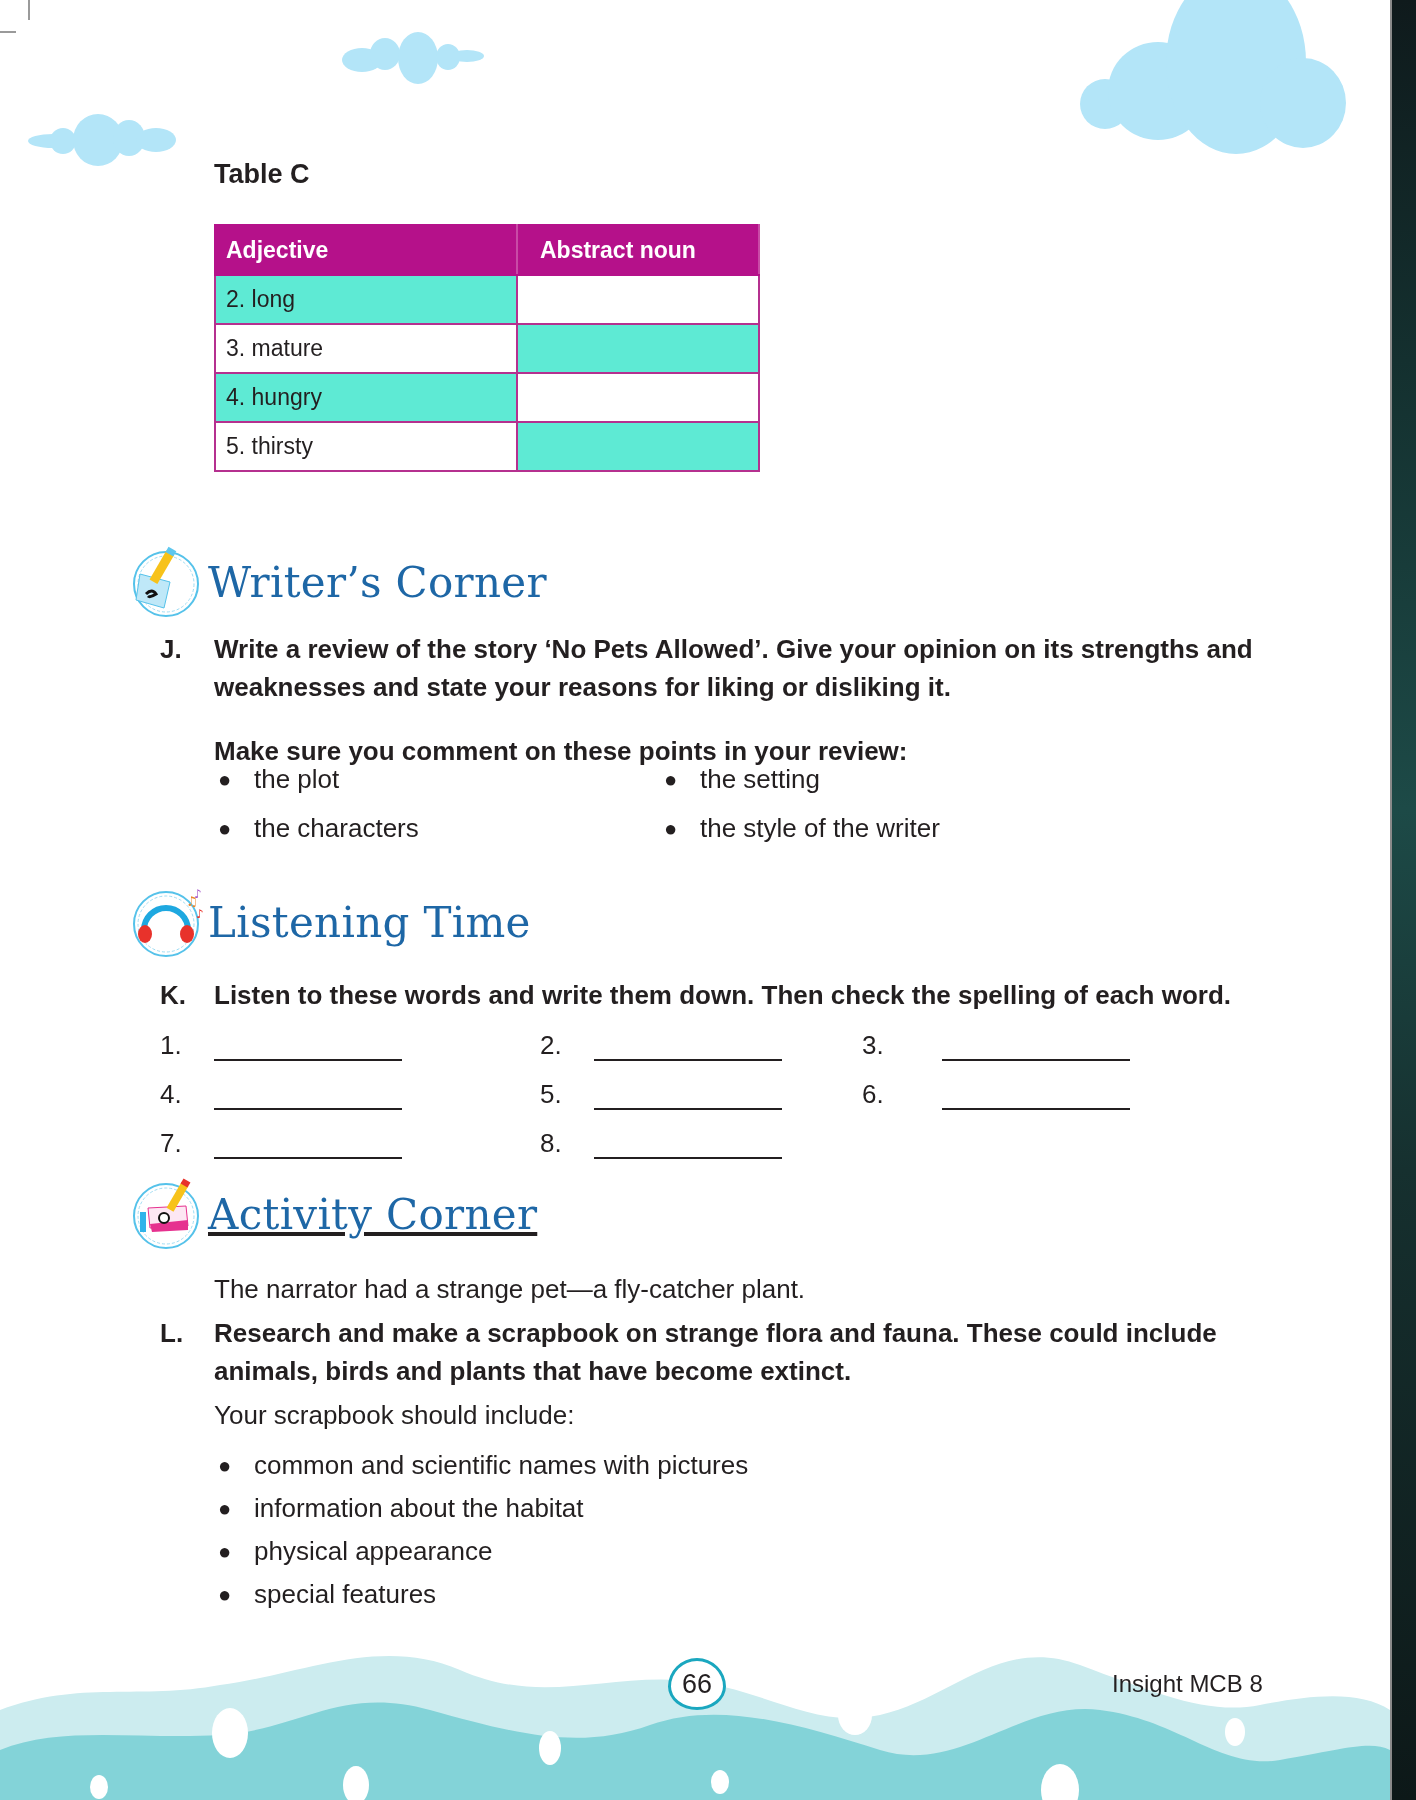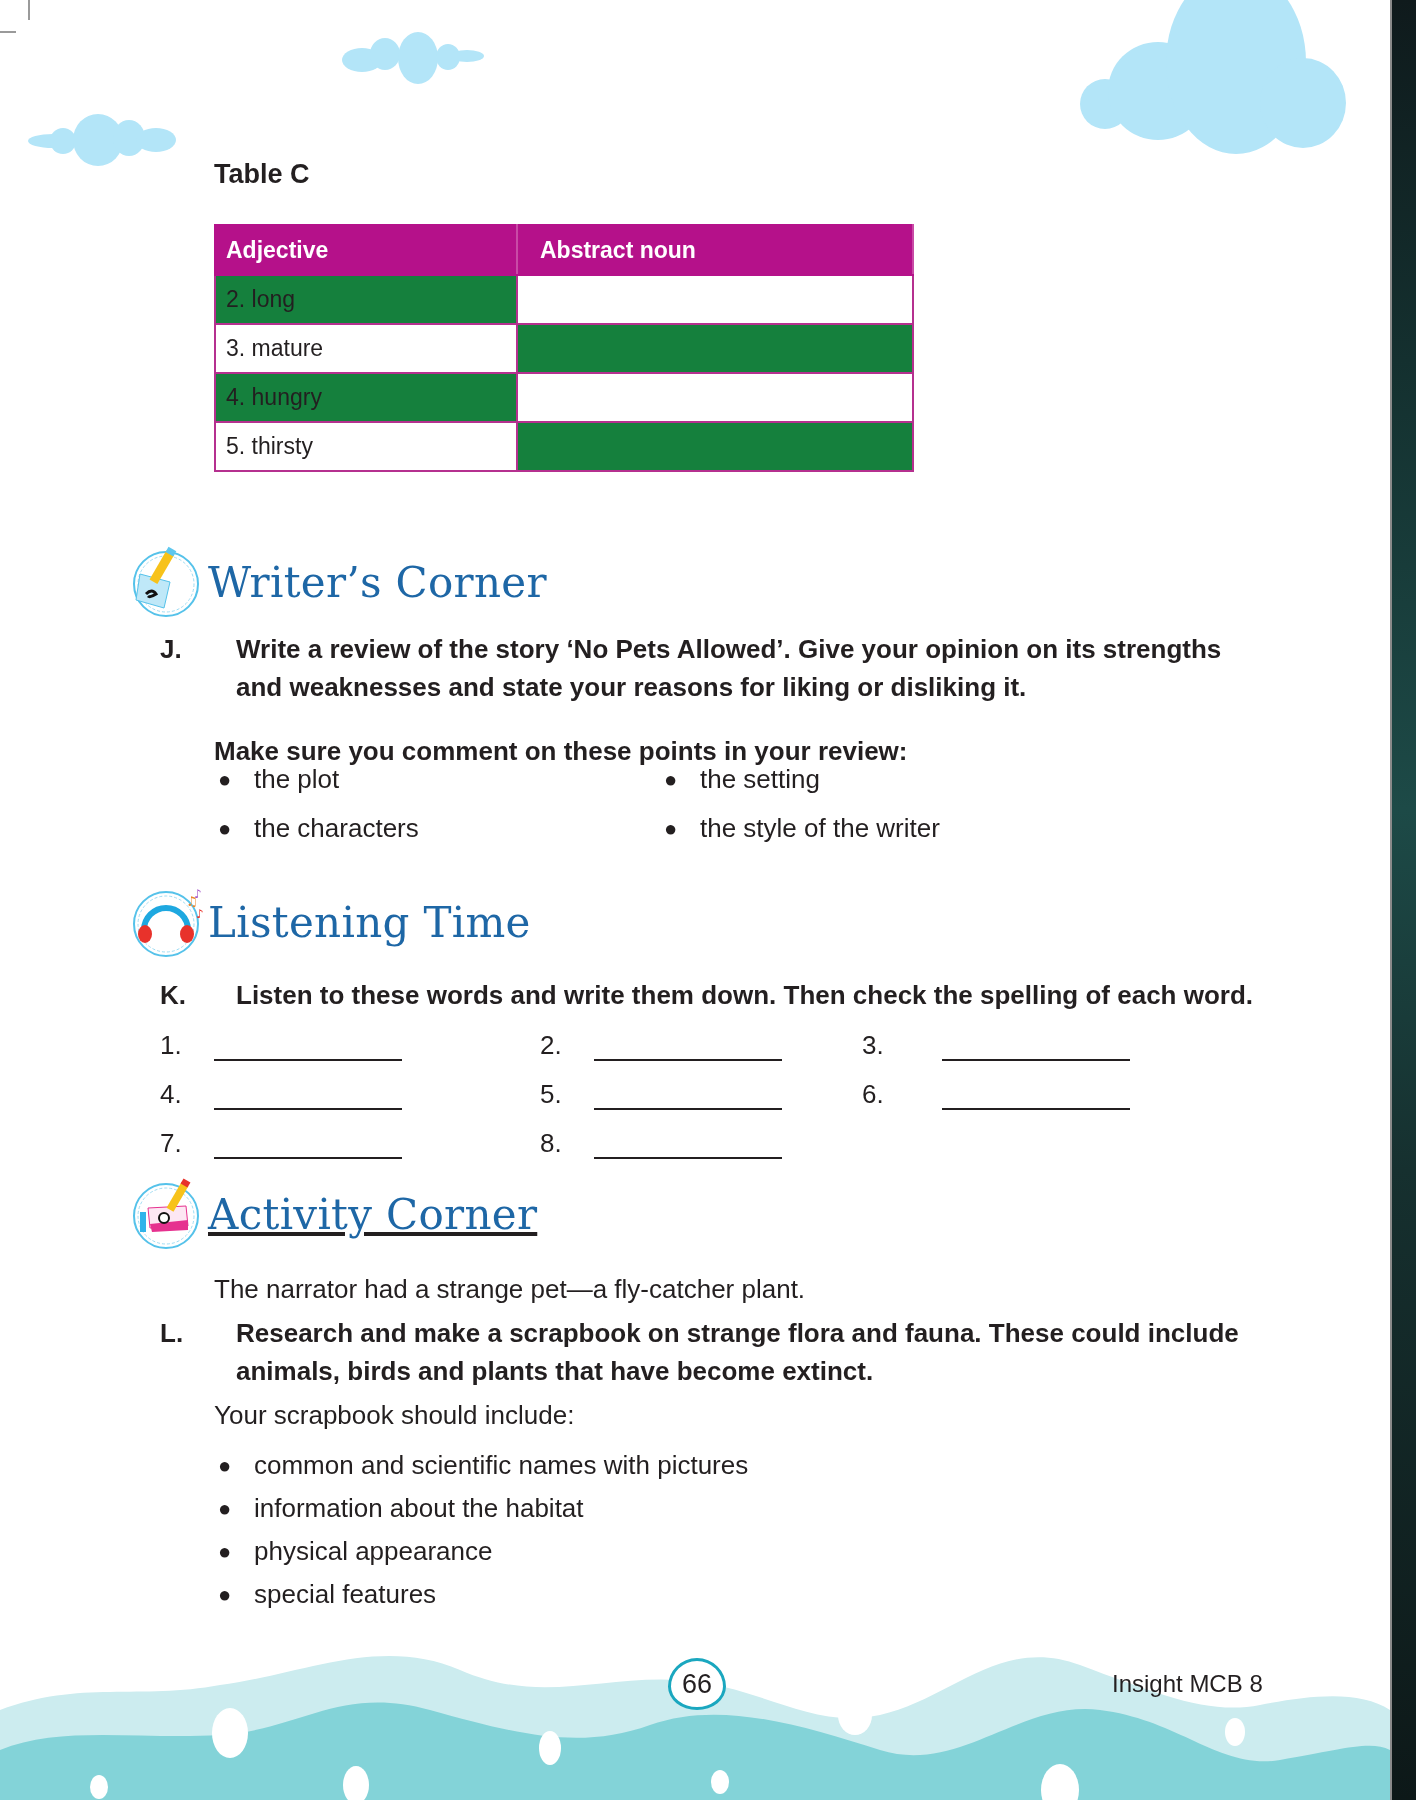--- a/index.html
+++ b/index.html
@@ -12,43 +12,43 @@
     background: linear-gradient(180deg, #0f1a1c 0%, #14302f 20%, #1d4a47 45%, #16302f 65%, #0d1818 100%);
     border-left: 2px solid #8a8a8a;
   }
   .crop-mark { position: absolute; background: #9a9a9a; }
 
   .cloud { position: absolute; }
   .cloud span { position: absolute; background: #b3e5f8; border-radius: 50%; }
 
   .table-title { position: absolute; left: 214px; top: 159px; font-size: 27px; font-weight: bold; }
   table.nouns {
-    position: absolute; left: 214px; top: 224px; width: 700px;
+    position: absolute; left: 214px; top: 224px; width: 546px;
     border-collapse: collapse; font-size: 23px;
   }
   table.nouns th {
     background: #b5118a; color: #ffffff; text-align: left; font-weight: bold;
     height: 50px; padding: 0 10px; border: 2px solid #b5118a; border-right: 2px solid #c94aa6;
   }
   table.nouns th + th { padding-left: 22px; }
   table.nouns td { height: 49px; padding: 0 10px; border: 2px solid #b5308f; }
   table.nouns td:first-child { width: 302px; }
   .bg-white { background: #ffffff; }
-  .bg-pink { background: #15803d; }
+  .bg-pink { background: #5eead4; }
 
   .section-head { position: absolute; left: 130px; display: flex; align-items: center; }
   .section-head .badge { width: 76px; height: 76px; position: relative; }
   .section-head .title {
     font-family: "DejaVu Serif", "Liberation Serif", serif; font-size: 42px; color: #1e67a6;
     margin-left: 2px; letter-spacing: 0.3px;
   }
 
   .q-row { position: absolute; left: 160px; display: flex; font-size: 26px; font-weight: bold; line-height: 38px; width: 1110px; }
   .q-row .label { width: 54px; flex: none; }
-  .q-row .text { flex: 1; margin-left: 22px; }
+  .q-row .text { flex: 1; }
 
   .plain { position: absolute; left: 214px; font-size: 26px; line-height: 38px; }
   .bold { font-weight: bold; }
 
   .bullet { position: absolute; font-size: 26px; display: flex; align-items: center; }
   .bullet .dot { width: 40px; font-size: 22px; padding-left: 4px; }
 
   .blank { position: absolute; display: flex; align-items: flex-end; font-size: 26px; }
   .blank .num { width: 54px; }
   .blank .line { display: inline-block; width: 188px; border-bottom: 2px solid #231f20; height: 28px; }

